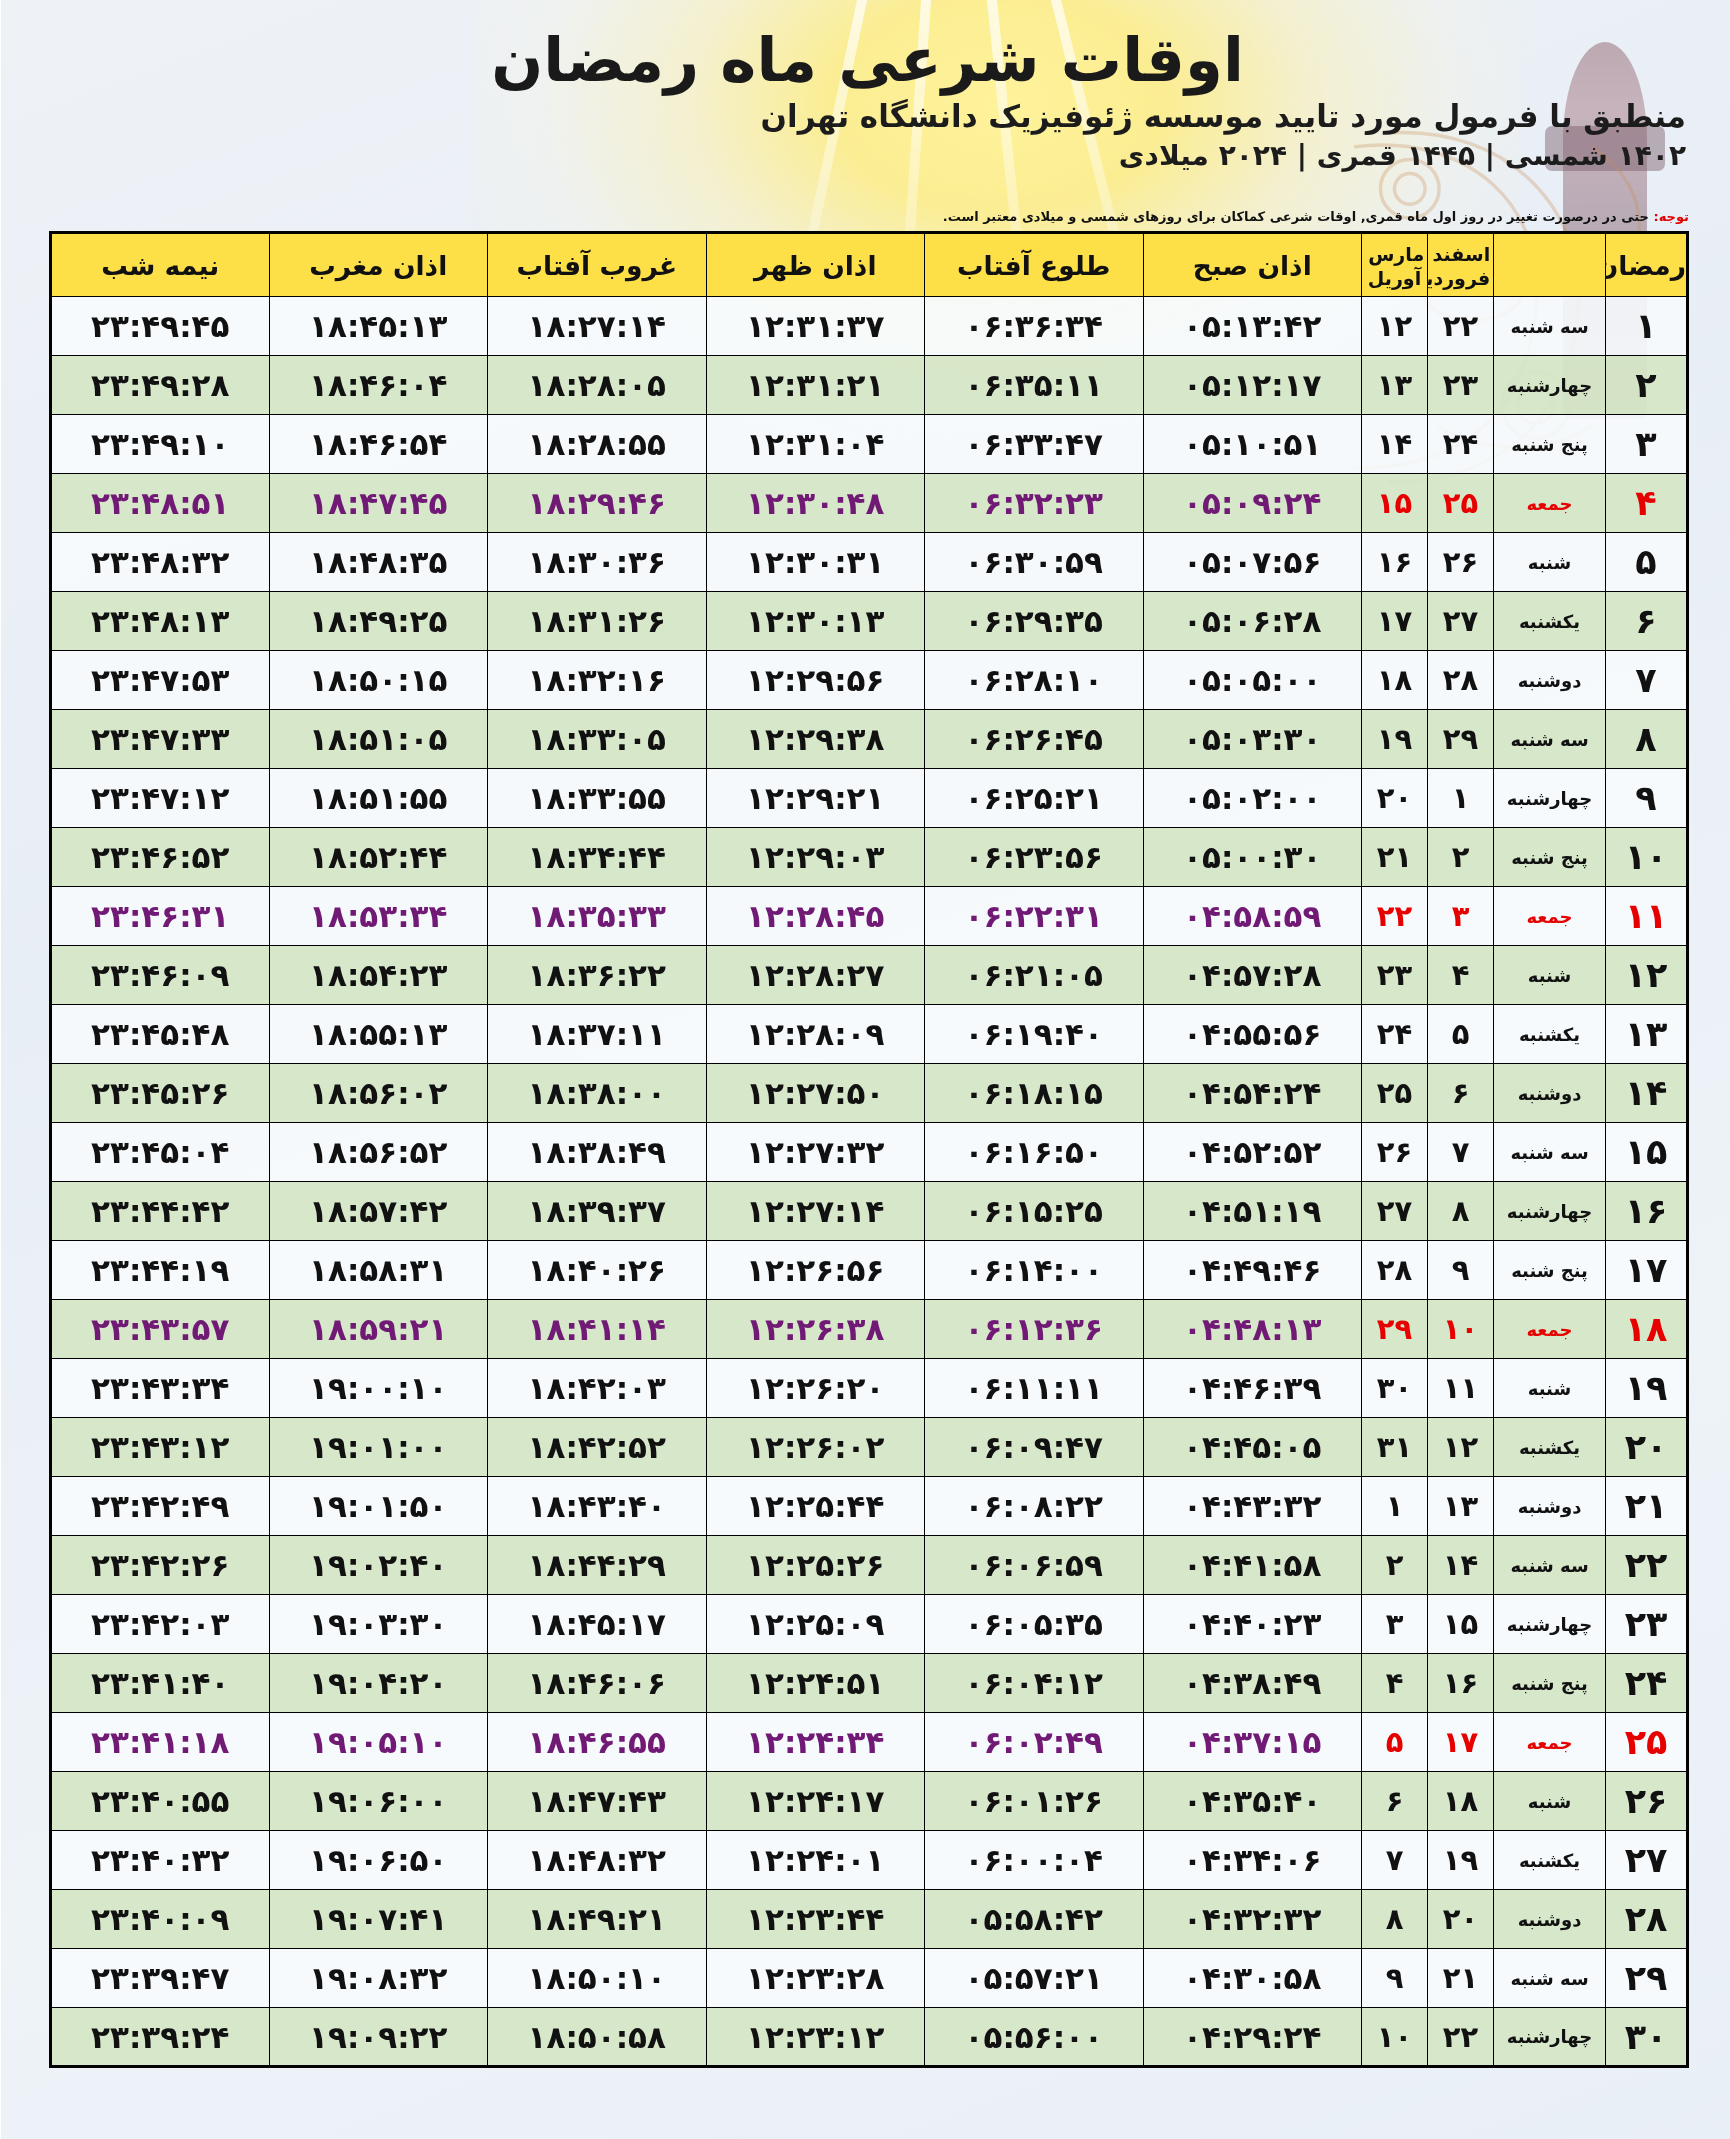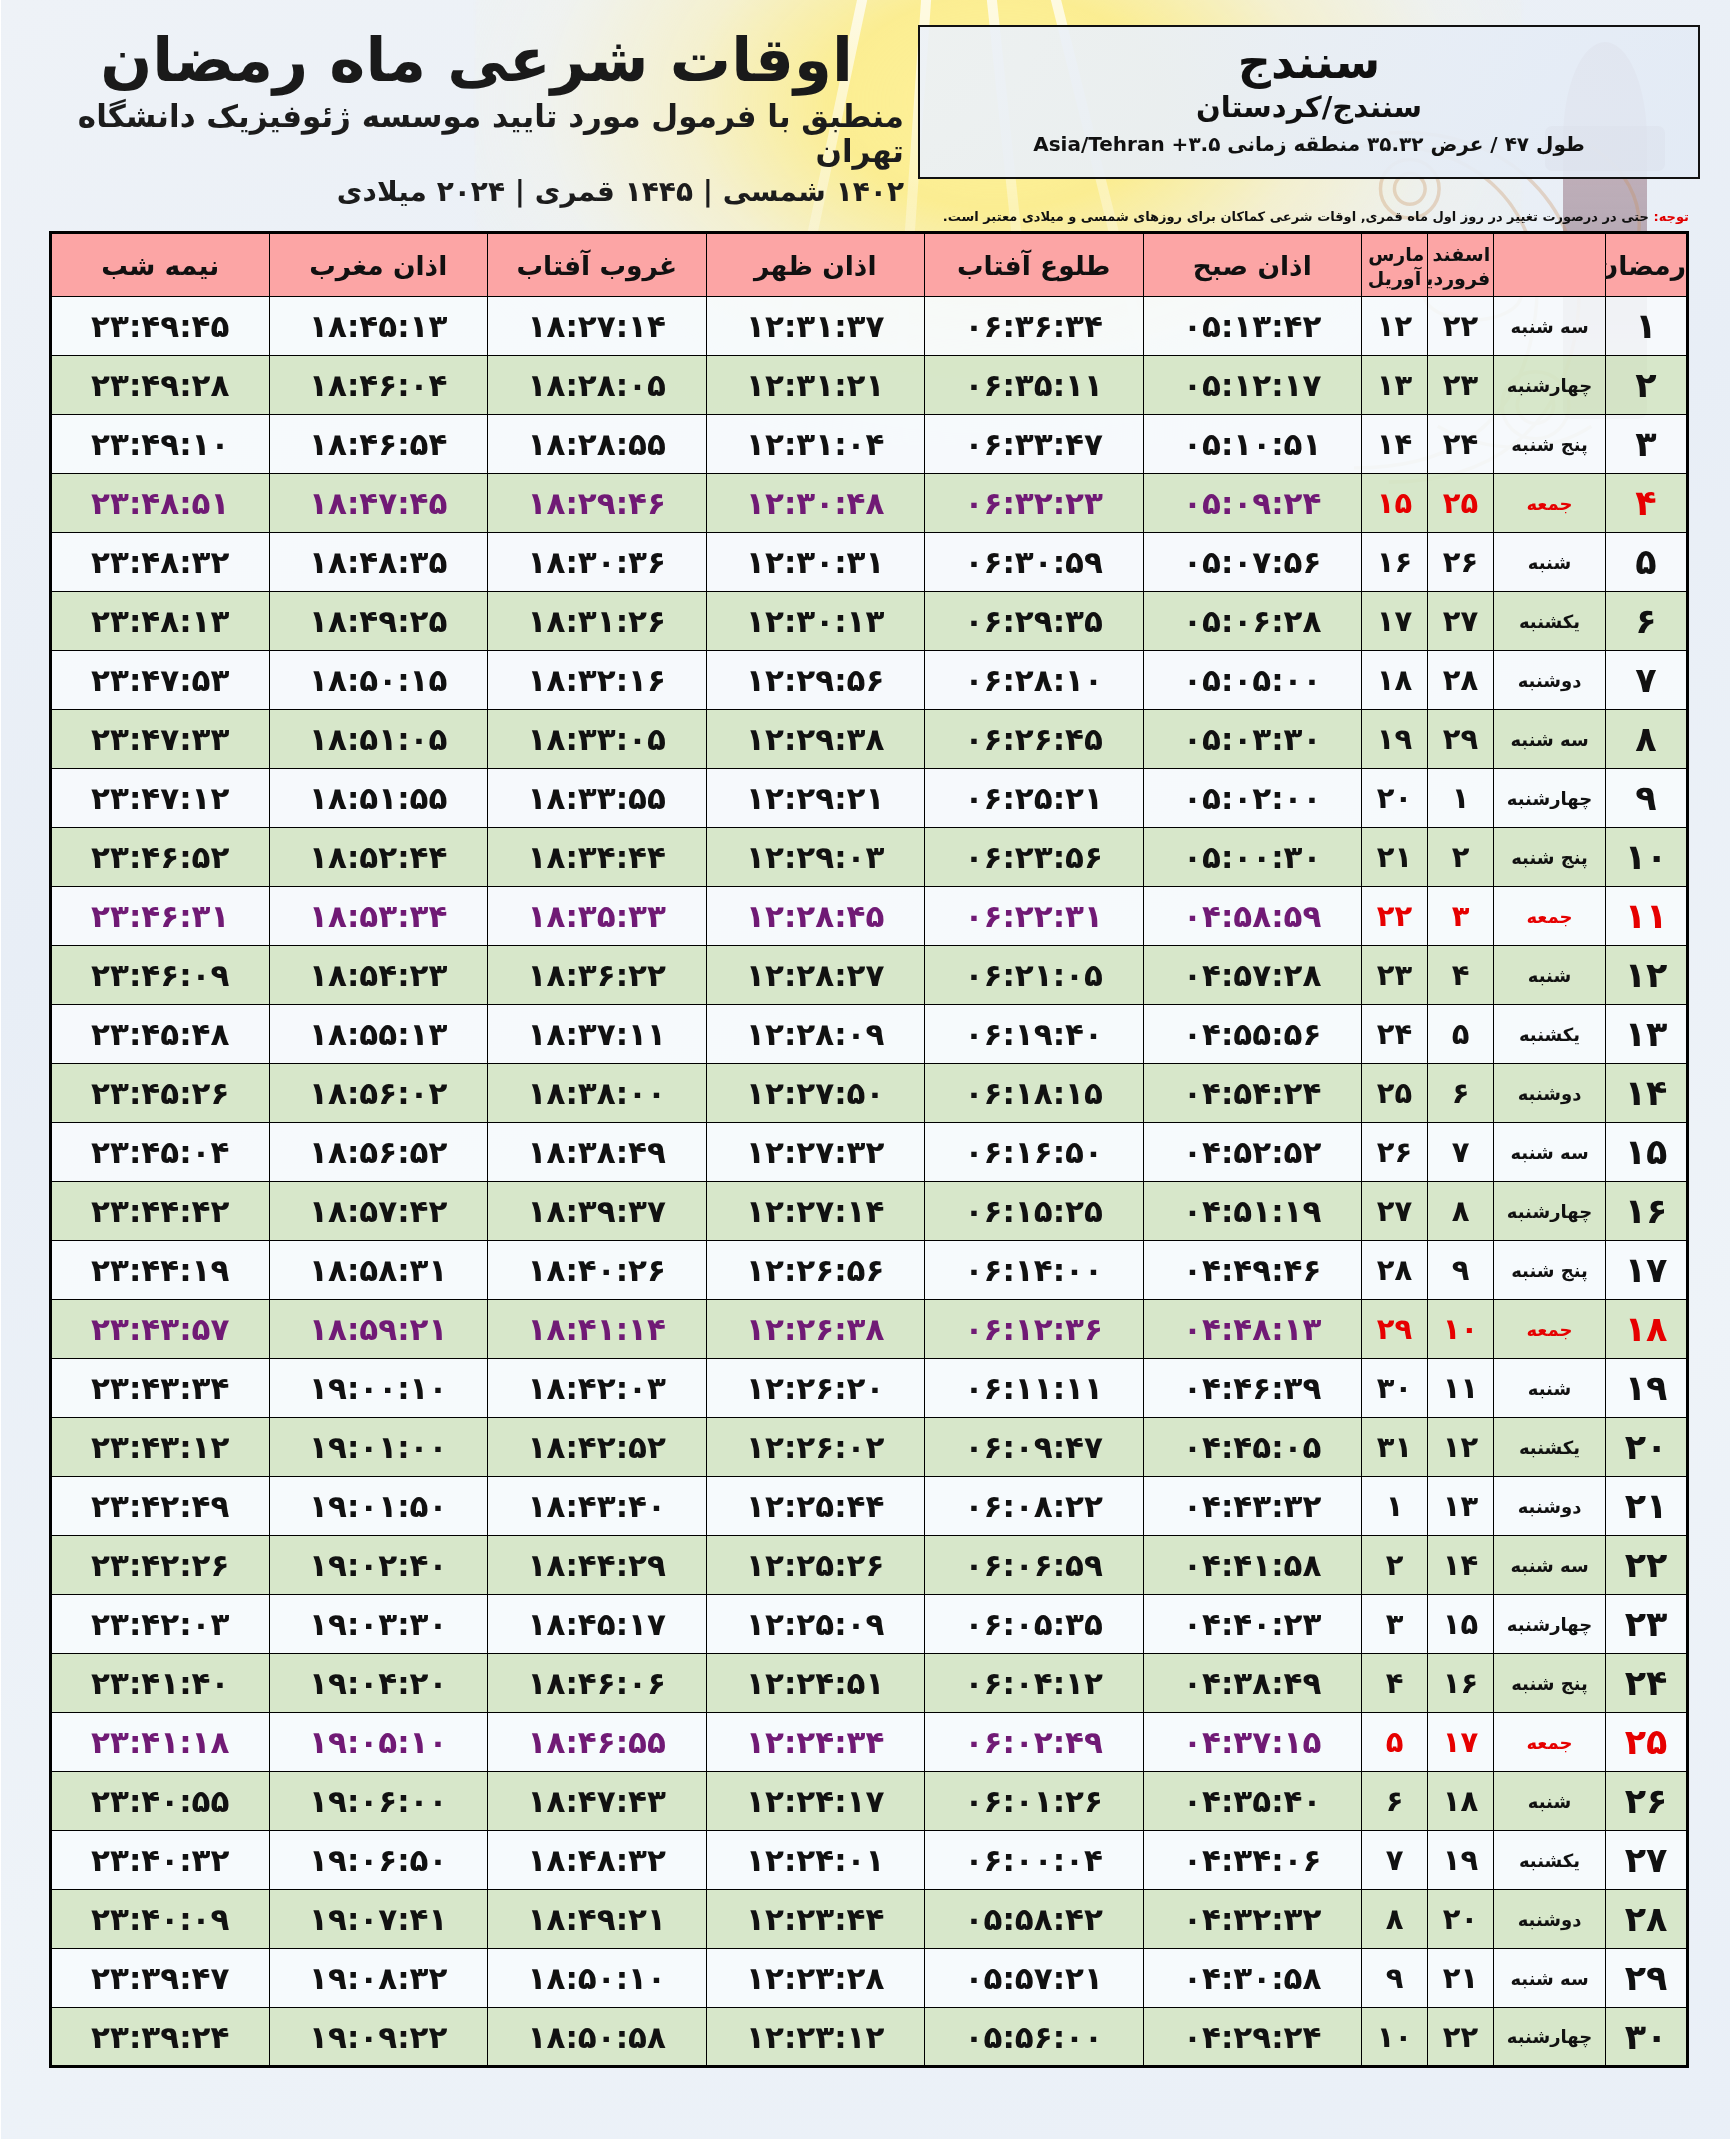--- a/index.html
+++ b/index.html
@@ -174,21 +174,21 @@
     border: 3.5px solid #000;
     background: transparent;
   }
   table.times th, table.times td {
     border: 1.4px solid #000;
     text-align: center;
     vertical-align: middle;
     padding: 0;
   }
   thead th {
-    background: #fca5a5;
+    background: #fde047;
     height: 64px;
     font-size: 26.5px;
     font-weight: 700;
     color: #111;
     position: relative;
     border-bottom: 3.5px solid #000;
   }
   thead th.dual {
     font-size: 0;
     padding: 0 2.8px;
@@ -243,25 +243,20 @@
     <circle cx="300" cy="430" r="26"></circle>
     <circle cx="430" cy="220" r="34"></circle>
     <ellipse cx="210" cy="270" rx="70" ry="38"></ellipse>
     <path d="M380 60 C 460 110, 470 200, 410 260"></path>
     <path d="M160 460 C 230 500, 320 500, 380 460"></path>
   </svg>
 </div>
 
 <div class="header">
 
-  <div class="city-box">
-    <div class="city-name">سنندج</div>
-    <div class="city-region">سنندج/کردستان</div>
-    <div class="city-coords">طول ۴۷ / عرض ۳۵.۳۲ منطقه زمانی ۳.۵+ Asia/Tehran</div>
-  </div>
 
   <div class="title-block">
     <div class="main-title">اوقات شرعی ماه رمضان</div>
     <div class="sub-title">منطبق با فرمول مورد تایید موسسه ژئوفیزیک دانشگاه تهران</div>
     <div class="date-line">۱۴۰۲ شمسی | ۱۴۴۵ قمری | ۲۰۲۴ میلادی</div>
   </div>
 
 </div>
 
 <div class="note">

